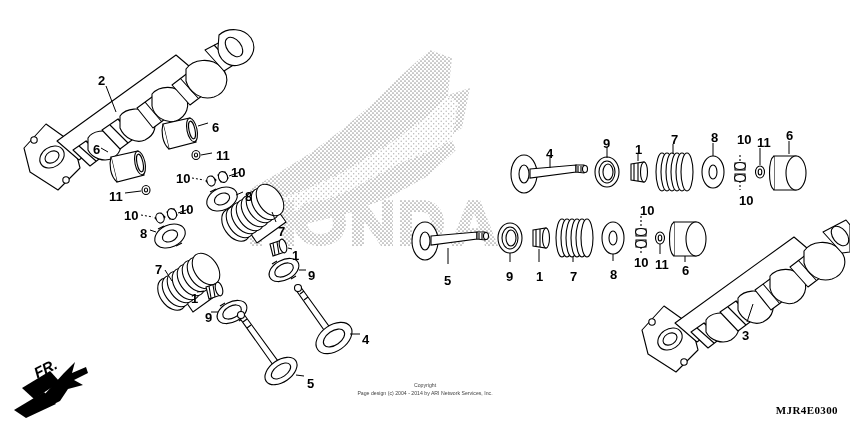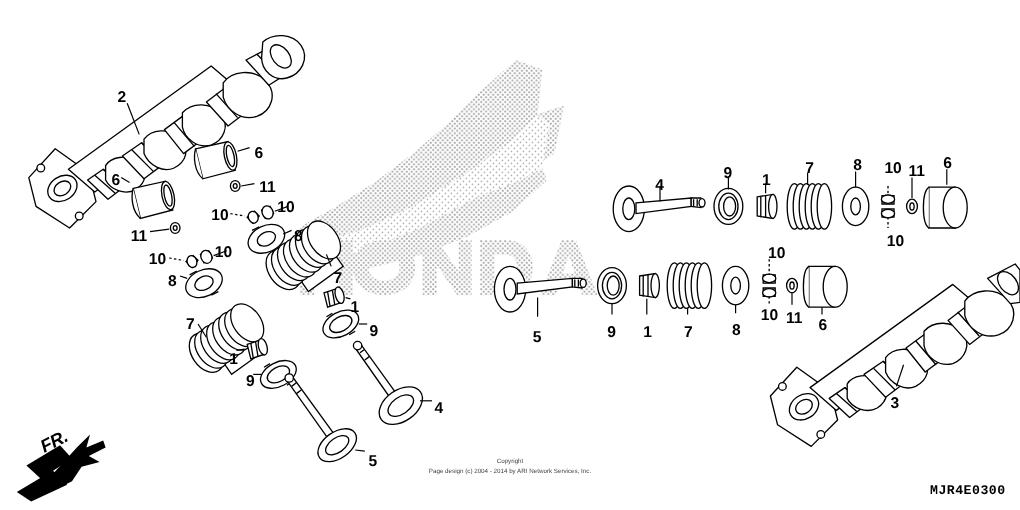--- a/index.html
+++ b/index.html
@@ -57,21 +57,21 @@
     font-family: "Liberation Sans", sans-serif;
     font-size: 5.2px;
     color: #444444;
     line-height: 1.55;
     user-select: none;
   }
   #part-number {
     position: absolute;
     right: 12px;
     top: 404px;
-    font-family: Liberation Mono, monospace;
+    font-family: Liberation Serif, serif;
     font-size: 11px;
     font-weight: bold;
     color: #000000;
     letter-spacing: 0.4px;
   }
 </style>
 </head>
 <body>
 
 <div id="diagram-root">

